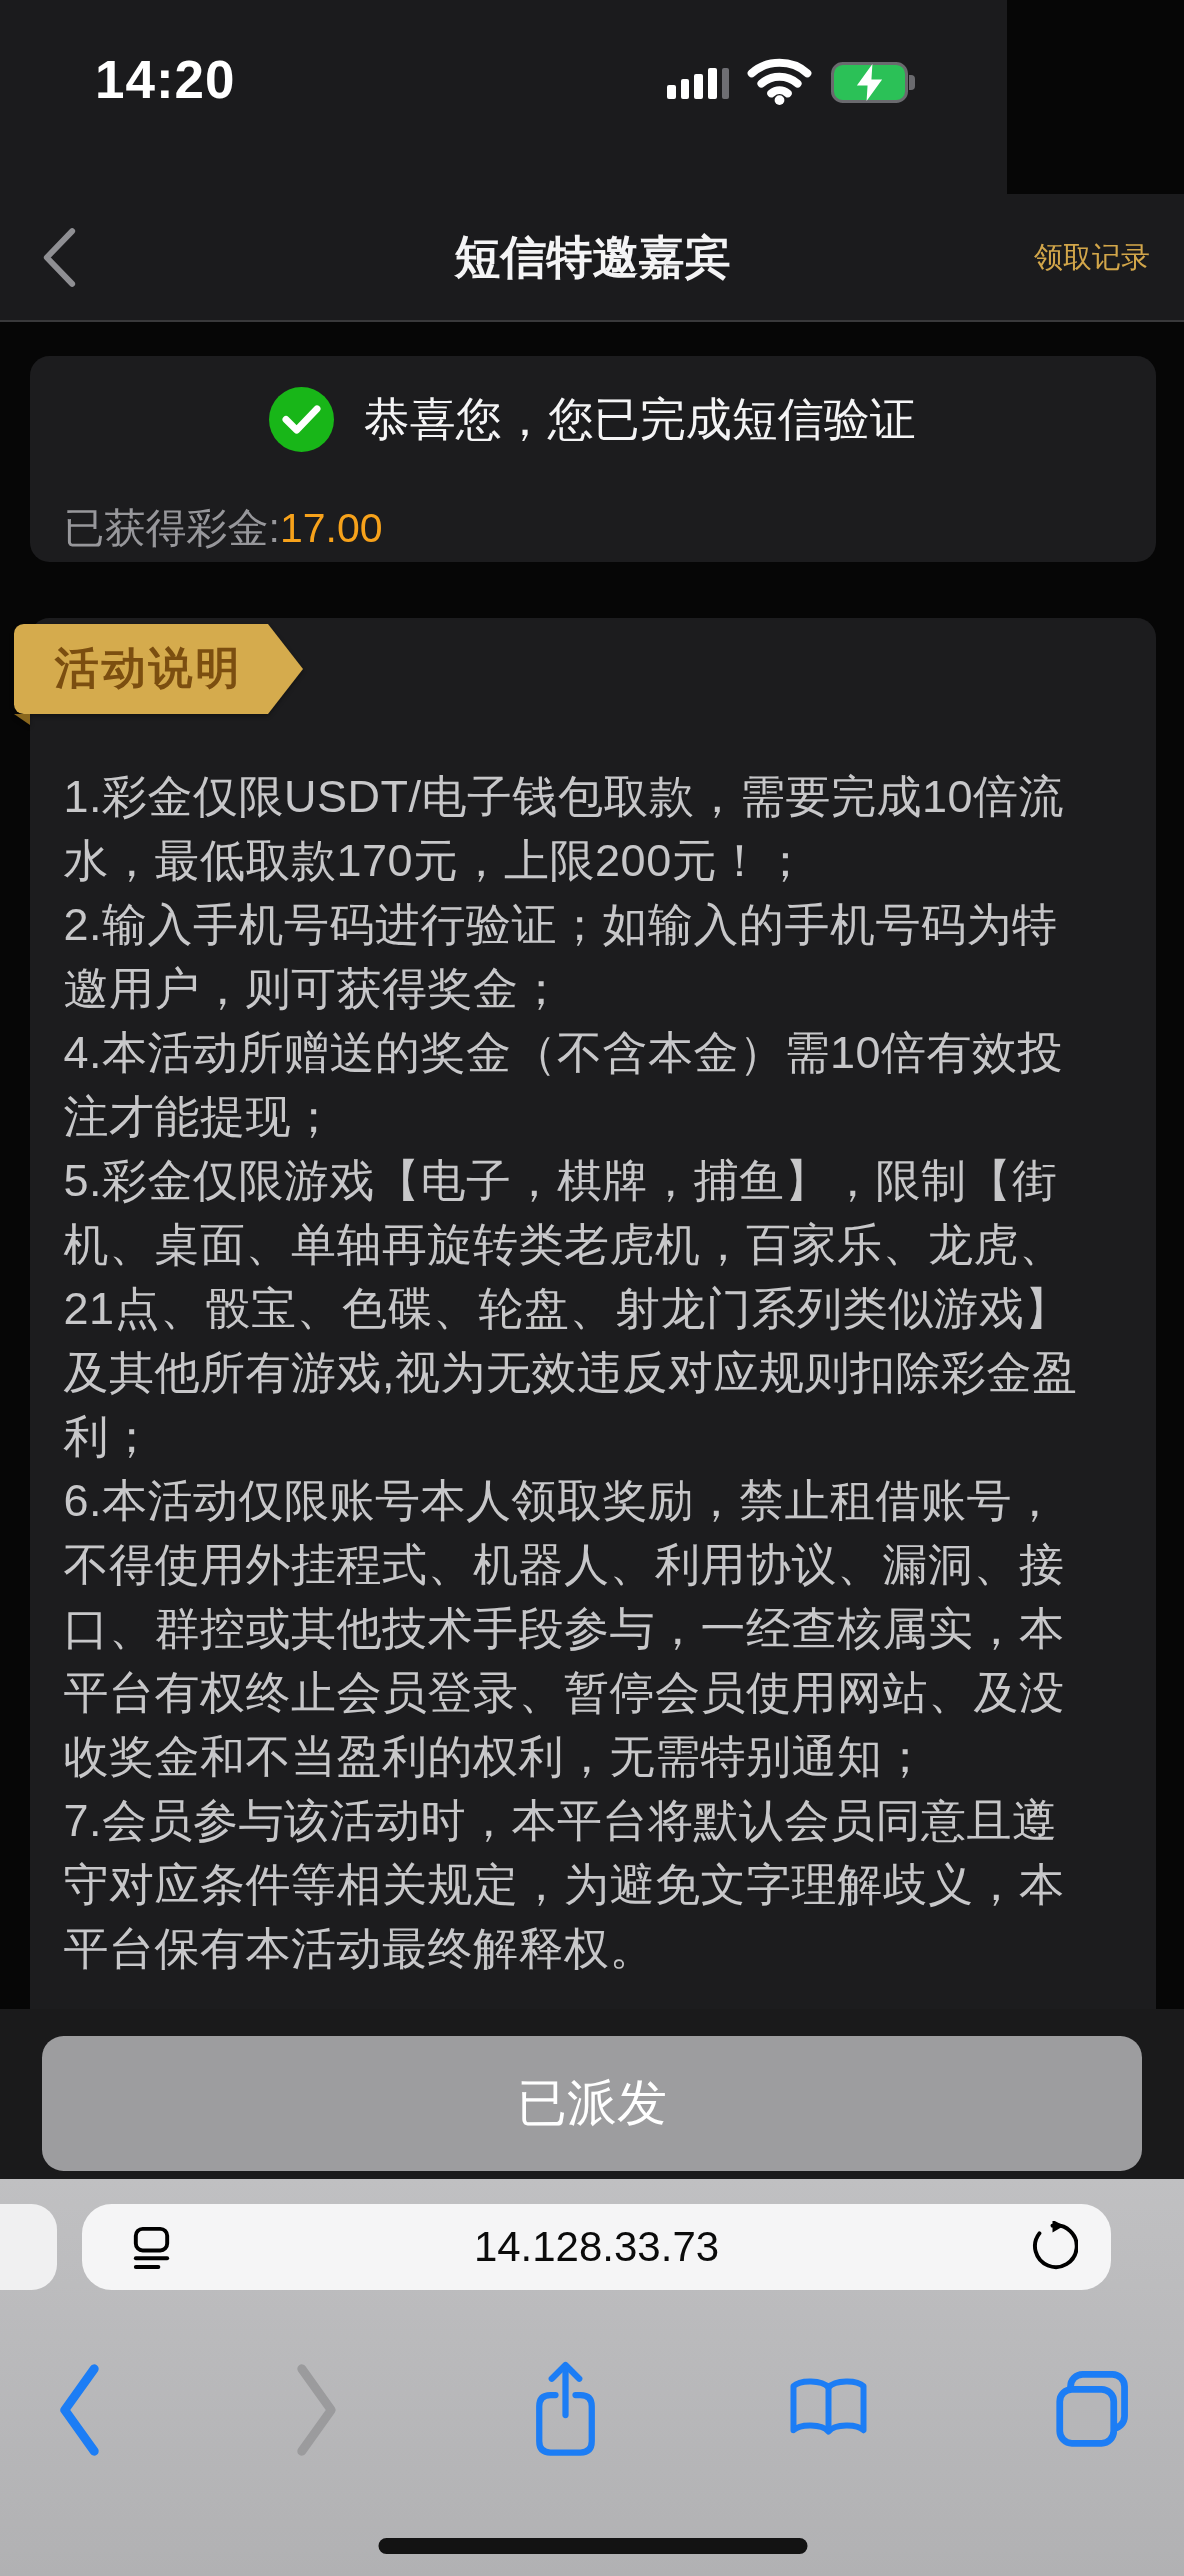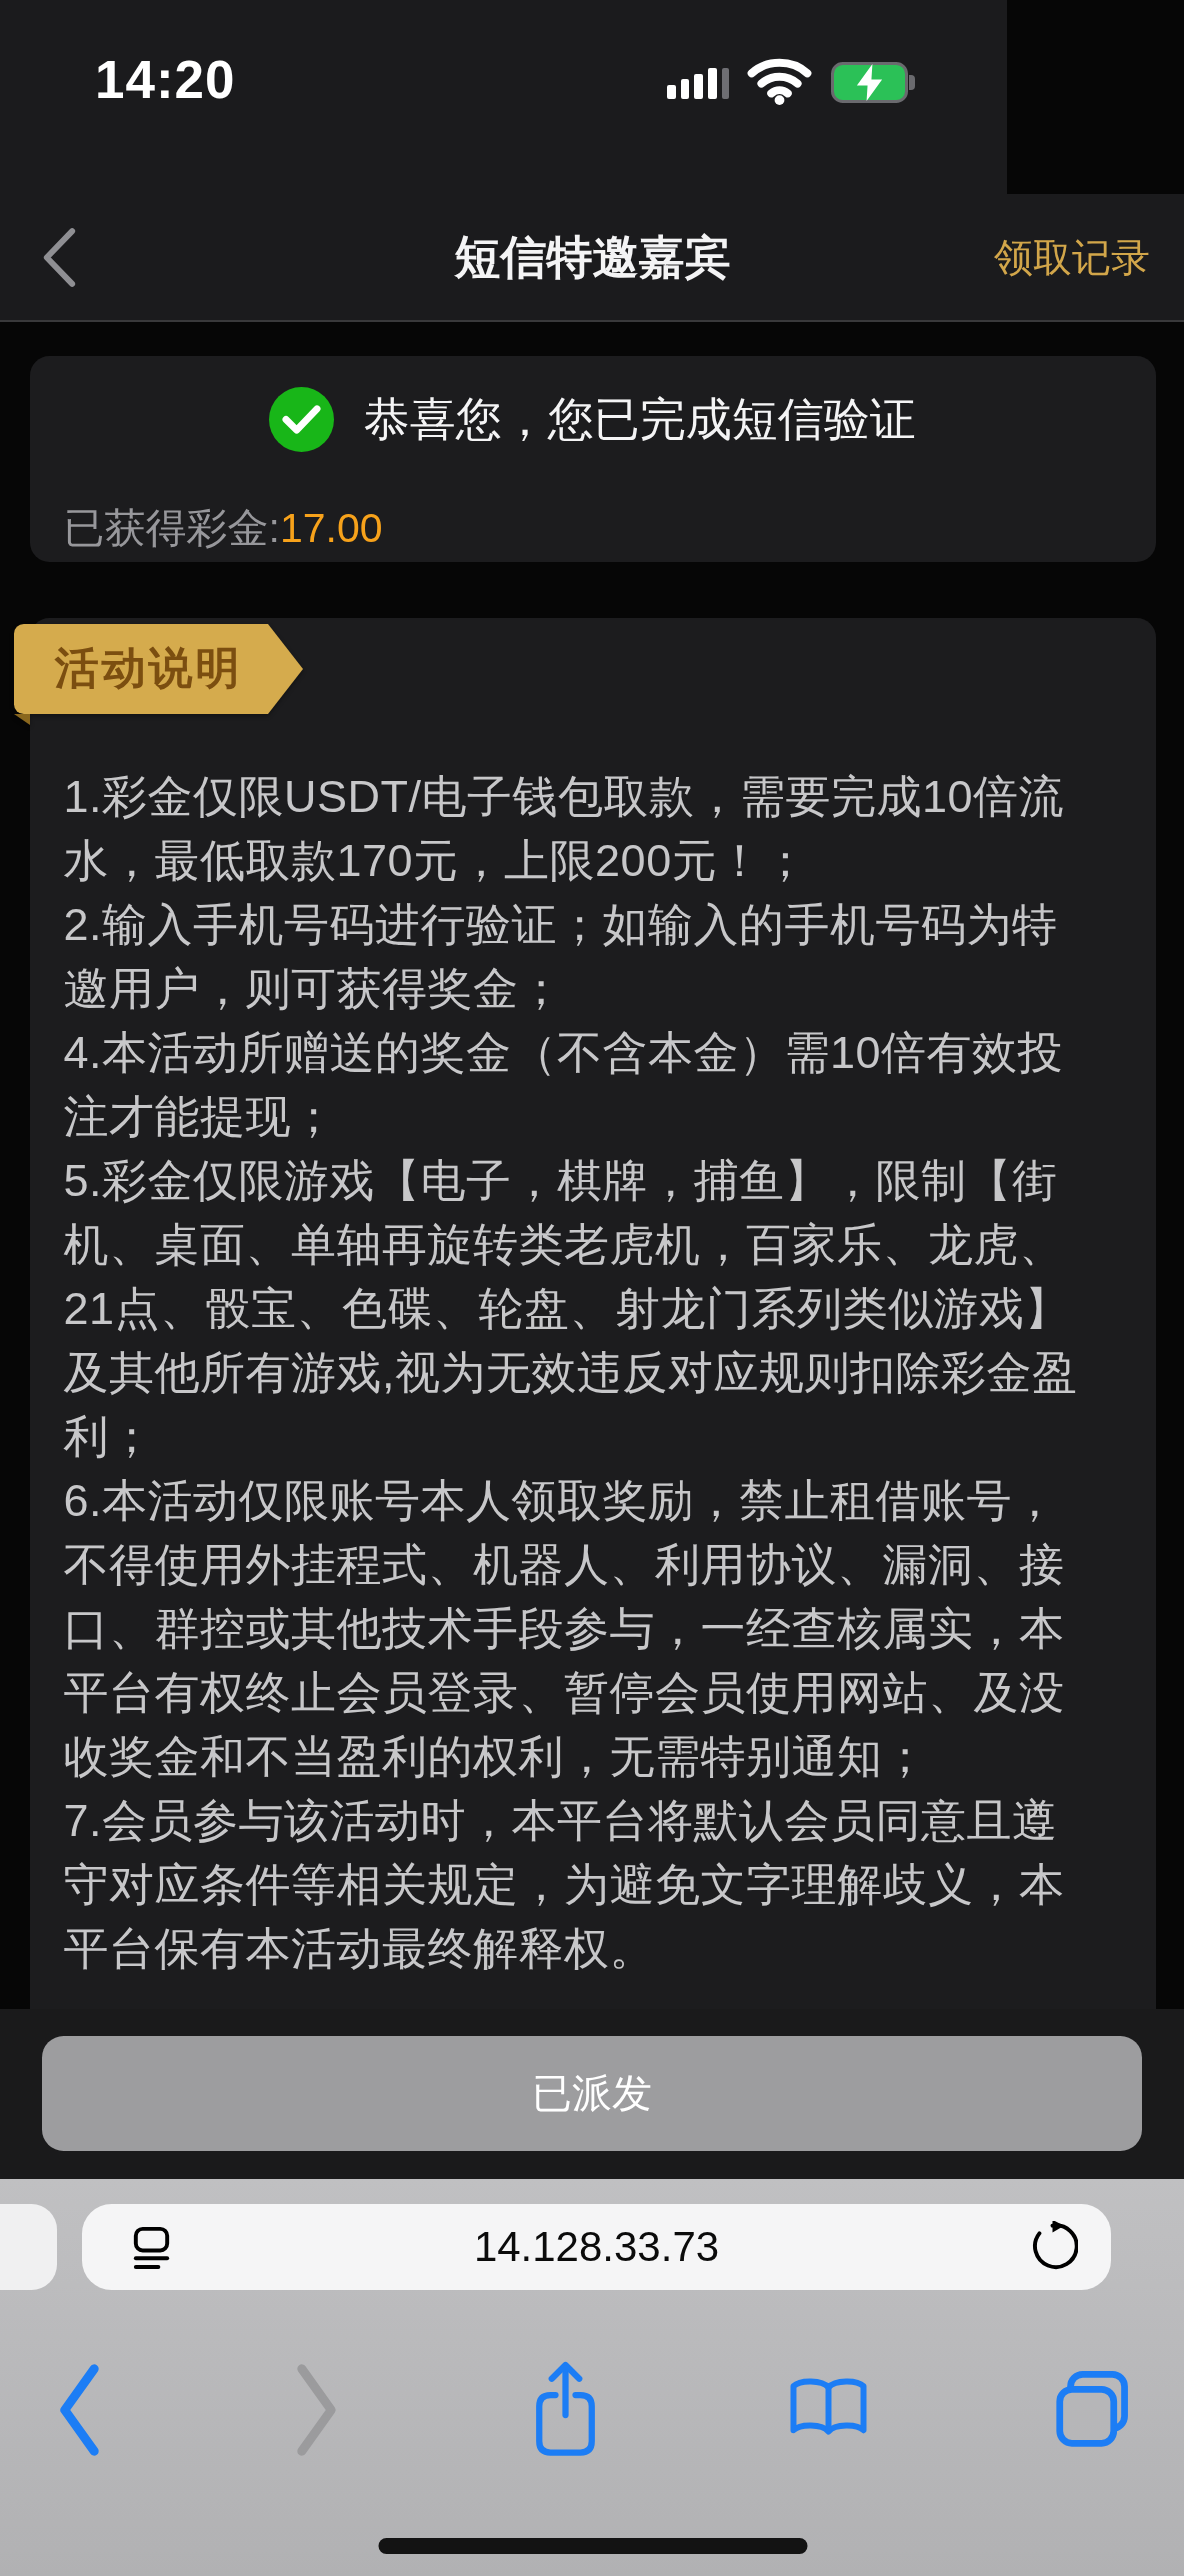--- a/index.html
+++ b/index.html
@@ -15,21 +15,21 @@
   .cell i.dim{background:#6e6e73;width:6.9px;}
   .battery{position:relative;width:84px;height:41px;}
   .bshell{position:absolute;left:0;top:0;width:77px;height:41px;border:3.9px solid #6a6a6e;border-radius:11.8px;background:#2bc157;}
   .bnub{position:absolute;right:0;top:12.8px;width:5.9px;height:15.7px;background:#6a6a6e;border-radius:0 3.9px 3.9px 0;}
   .bolt{position:absolute;left:21.6px;top:2px;}
 
   
   .nav{position:absolute;top:194px;left:0;width:1185px;height:128px;background:#1b1b1d;border-bottom:2.9px solid #39393b;}
   .nav-back{position:absolute;left:37px;top:31px;width:43px;height:65px;background:none;border:none;padding:0;cursor:pointer;}
   .nav-title{position:absolute;left:0;right:0;top:0;height:128px;display:flex;align-items:center;justify-content:center;font-size:46px;font-weight:700;color:#f4f4f5;}
-  .nav-action{position:absolute;right:35px;top:0;height:128px;display:flex;align-items:center;font-size:39px;color:#d2a64a;background:none;border:none;padding:0;cursor:pointer;}
+  .nav-action{position:absolute;right:35px;top:0;height:128px;display:flex;align-items:center;font-size:29px;color:#d2a64a;background:none;border:none;padding:0;cursor:pointer;}
 
   
   .content{position:absolute;top:324px;left:0;width:1185px;height:1685px;background:#060606;}
   .card{background:#1c1c1e;border-radius:19.6px;margin:0 29.5px;position:relative;}
   .result{margin-top:32px;height:206px;}
   .result-row{display:flex;align-items:center;justify-content:center;gap:29.5px;padding-top:31px;}
   .check-circle{width:65px;height:65px;border-radius:50%;background:#18b618;display:flex;align-items:center;justify-content:center;flex:0 0 65px;}
   .result-msg{font-size:46px;font-weight:500;color:#f4f4f5;}
   .bonus-line{margin:49px 0 0 34px;font-size:41px;}
   .bonus-label{color:#97979b;}
@@ -38,21 +38,21 @@
   .rules{margin-top:56px;padding-bottom:29.5px;}
   .ribbon{position:absolute;left:-15.7px;top:5.9px;height:90px;display:flex;z-index:2;filter:drop-shadow(0 2px 2px rgba(0,0,0,.35));}
   .ribbon-body{height:90px;background:#d5ab4d;border-radius:9.8px 0 0 9.8px;display:flex;align-items:center;padding:0 25.5px 0 41px;font-size:44px;font-weight:600;letter-spacing:2.9px;color:#7b4e10;}
   .ribbon-arrow{width:0;height:0;border-top:45px solid transparent;border-bottom:45px solid transparent;border-left:35px solid #d5ab4d;}
   .ribbon::after{content:"";position:absolute;left:0;top:90px;width:0;height:0;border-top:11.8px solid #8a671e;border-left:16.7px solid transparent;}
   .rules-text{padding:147px 63px 19.6px 34px;}
   .rules-text p{margin:0;font-size:45px;line-height:64px;color:#c7c7c9;letter-spacing:0.5px;}
 
   
   .footer{position:absolute;top:2009px;left:0;width:1185px;height:170px;background:#1a1a1b;}
-  .dispatch-btn{position:absolute;left:42px;top:26.5px;width:1100px;height:115px;border:none;border-radius:21.6px;background:#9d9d9f;color:#fff;font-size:40px;cursor:pointer;}
+  .dispatch-btn{position:absolute;left:42px;top:26.5px;width:1100px;height:135px;border:none;border-radius:21.6px;background:#9d9d9f;color:#fff;font-size:50px;cursor:pointer;}
 
   
   .chrome{position:absolute;top:2179px;left:0;width:1185px;height:397px;background:linear-gradient(#c0c0c2,#b1b1b3);}
   .tab-sliver{position:absolute;left:-29.5px;top:24.6px;width:86px;height:86px;border-radius:25.5px;background:#f0f0f1;}
   .urlbar{position:absolute;left:82px;top:24.6px;width:1029px;height:86px;border-radius:29.5px;background:#f5f5f6;display:flex;align-items:center;}
   .page-menu-btn{position:absolute;left:45px;top:0;height:86px;display:flex;align-items:center;background:none;border:none;padding:0;cursor:pointer;}
   .url-text{width:100%;text-align:center;font-size:42px;color:#0b0b0b;}
   .reload-btn{position:absolute;right:33px;top:0;height:86px;display:flex;align-items:center;background:none;border:none;padding:0;cursor:pointer;}
   .toolbar{position:absolute;top:157px;left:0;width:1185px;height:147px;display:flex;align-items:center;justify-content:space-between;padding:0 51px;}
   .tbtn{background:none;border:none;padding:0;cursor:pointer;display:flex;align-items:center;justify-content:center;}

